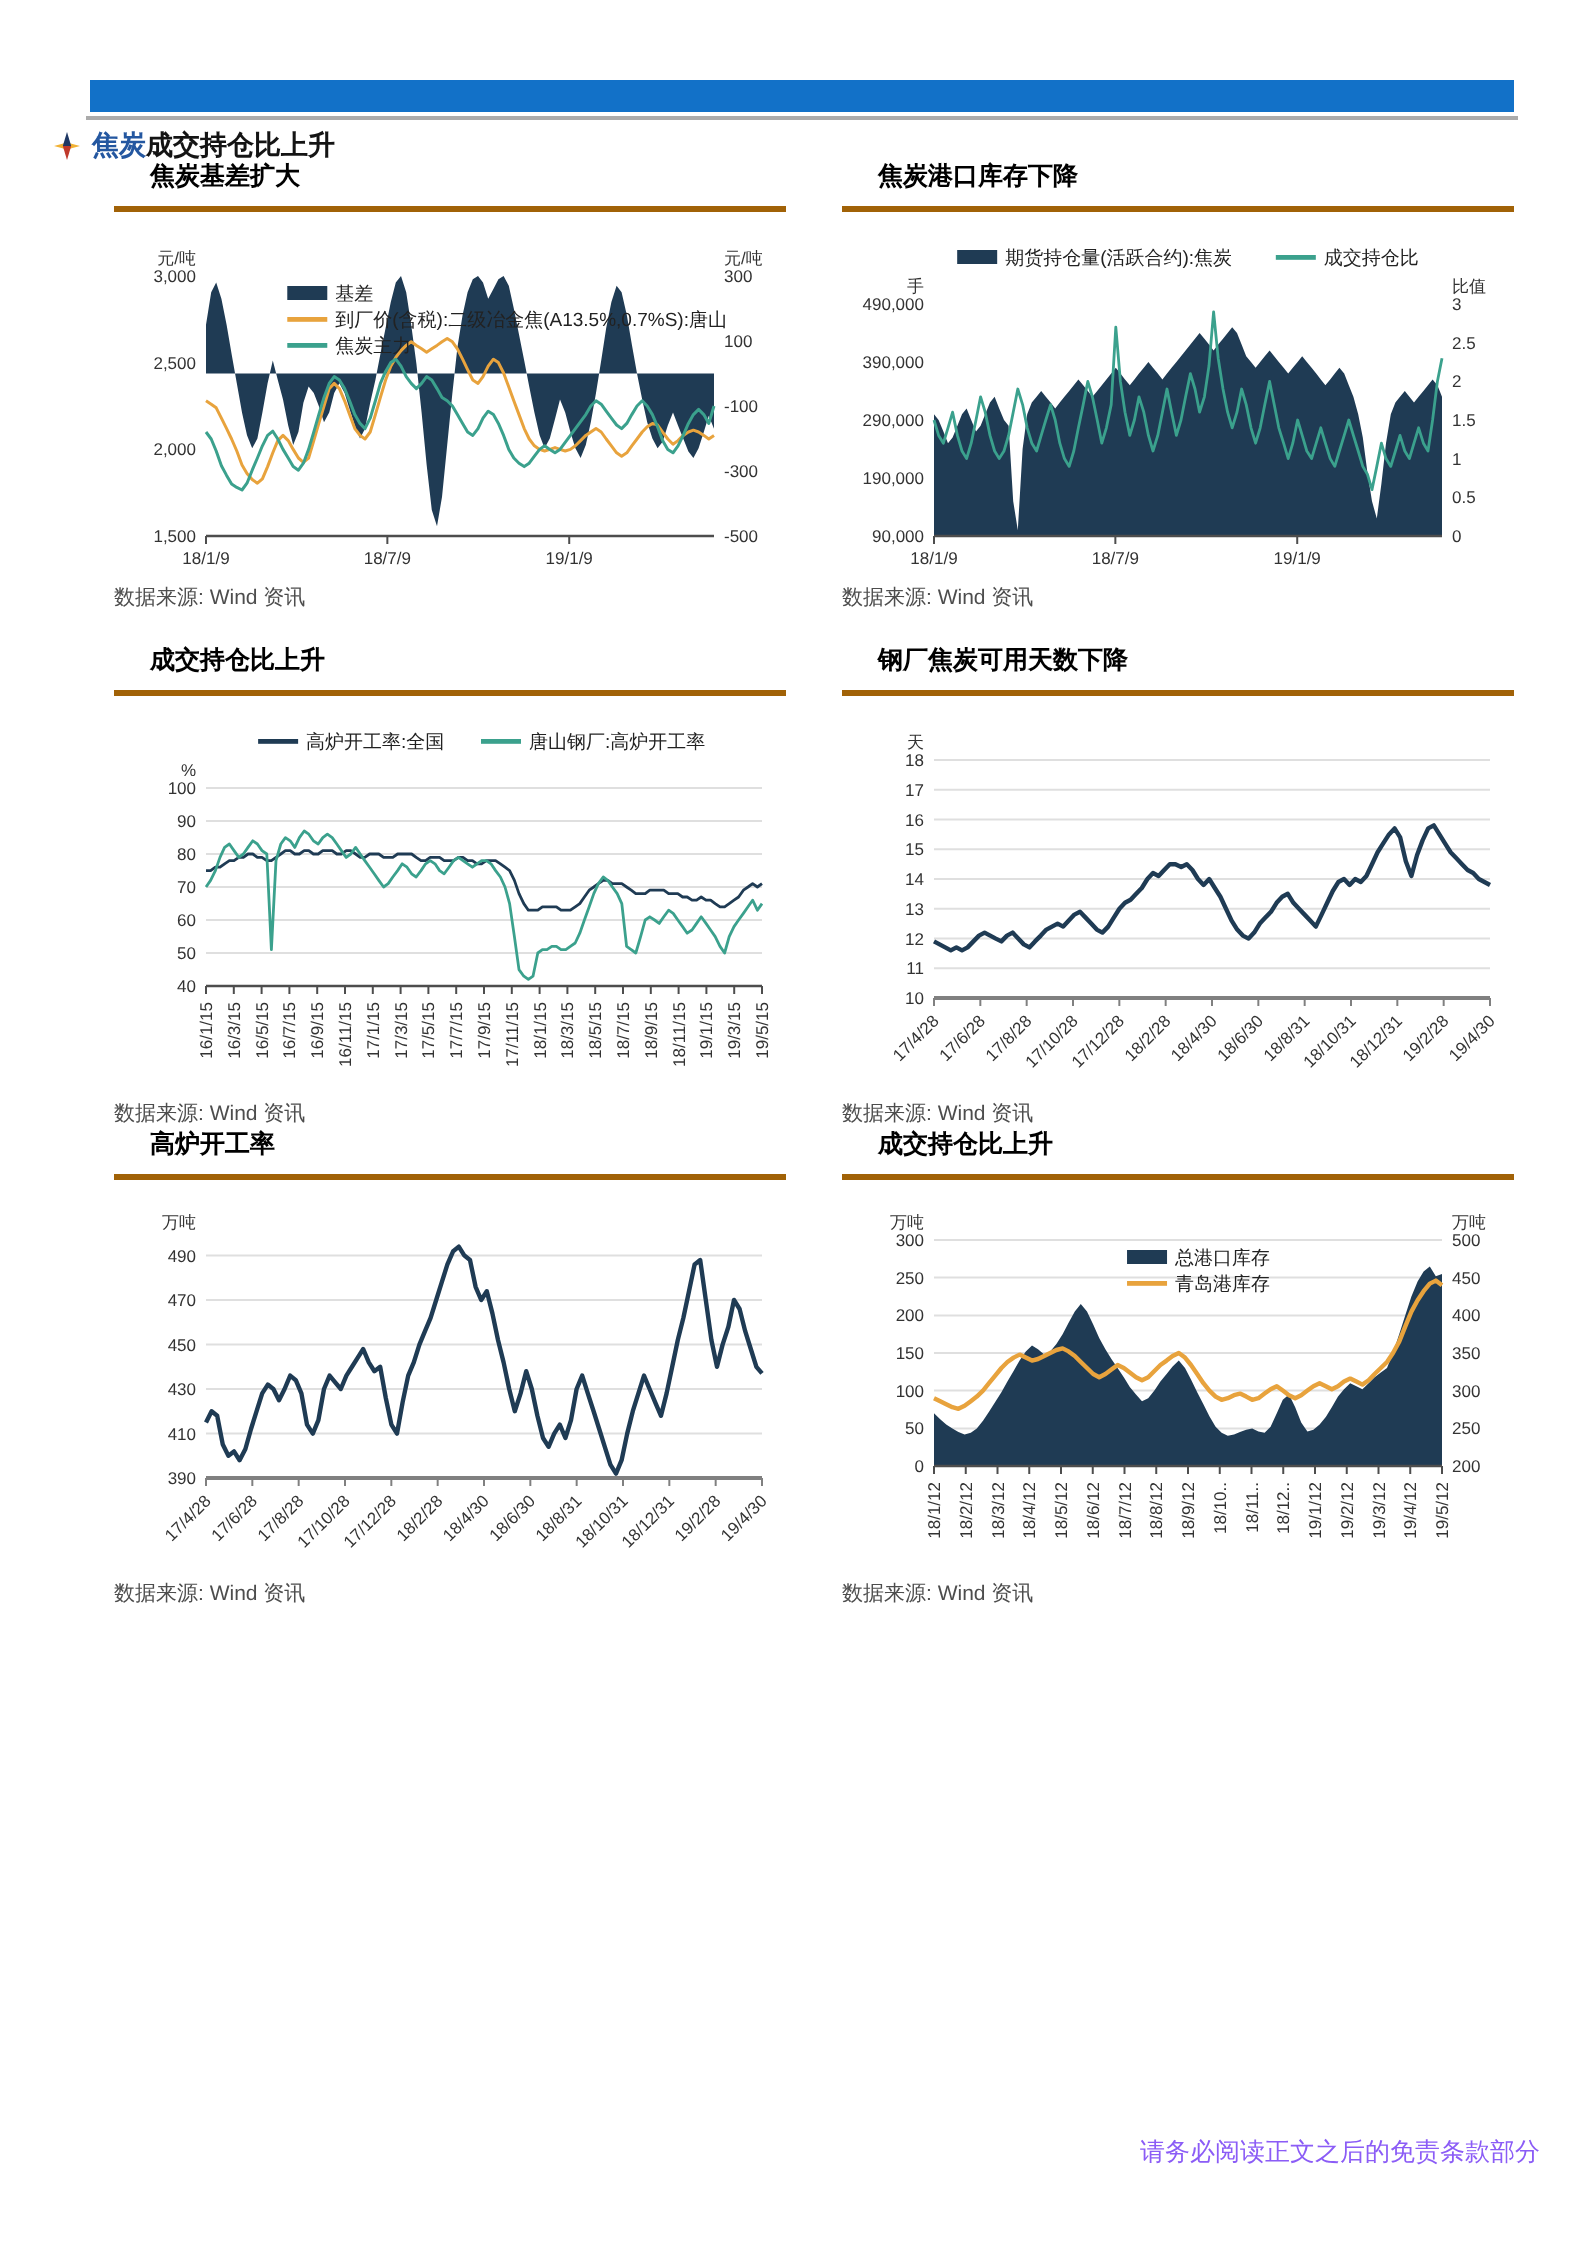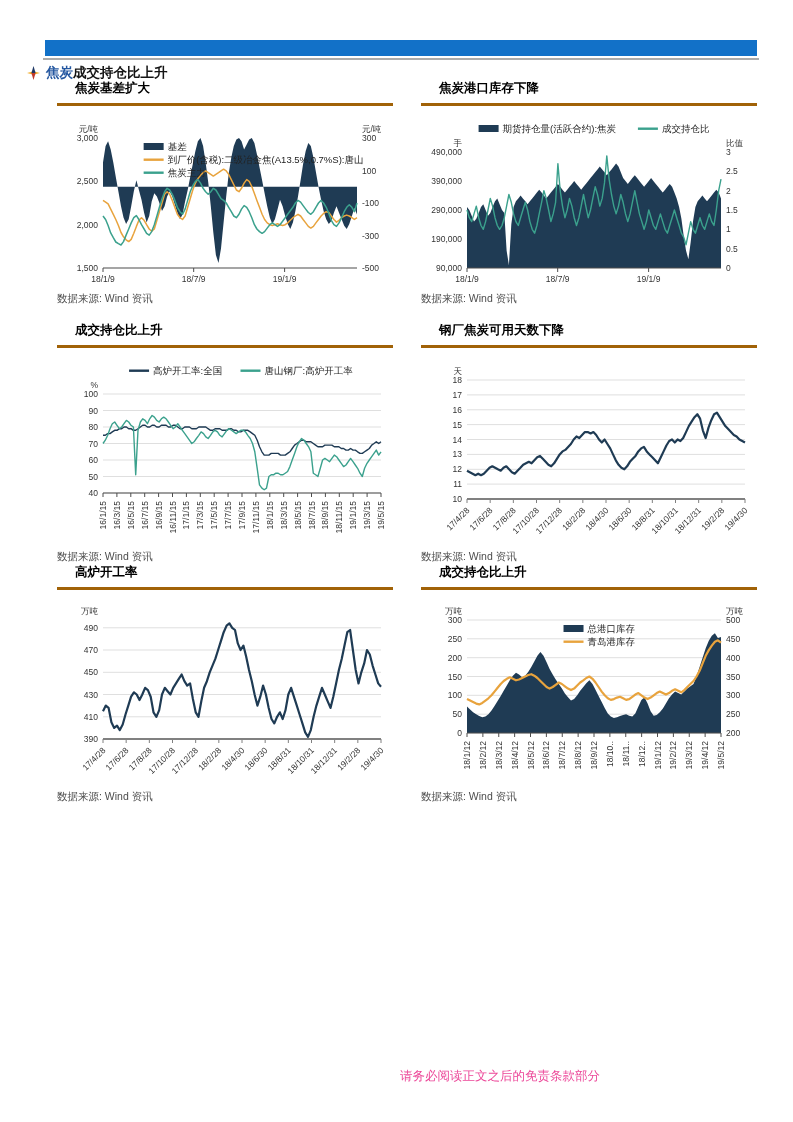--- a/index.html
+++ b/index.html
@@ -11,22 +11,22 @@
                   font-size:13.5px;font-weight:bold;}
   .section-header .icon{margin-right:6px;display:inline-flex;}
   .hl{color:#2457A0;}
   .rest{color:#141414;}
   .chart-title{position:absolute;width:336px;font-size:12.5px;font-weight:bold;color:#000;
                padding:0 0 6px 18px;border-bottom:3px solid #a16207;box-sizing:border-box;}
   .col-left{left:57px;}
   .col-right{left:421px;}
   svg.chart{position:absolute;font-family:"Liberation Sans",sans-serif;}
   .source{position:absolute;font-size:10.5px;color:#4d4d4d;}
-  .footer{position:absolute;top:1068px;left:400px;width:370px;text-align:left;
-          font-family:"Liberation Serif",serif;font-size:12.5px;color:#ec4899;}
+  .footer{position:absolute;top:1068px;left:400px;width:370px;text-align:right;
+          font-family:"Liberation Serif",serif;font-size:12.5px;color:#8b5cf6;}
 </style>
 </head>
 <body>
 
 <div class="topbar"></div>
 <div class="topbar-underline"></div>
 
 <div class="section-header">
   <span class="icon">
     <svg width="13" height="14" viewBox="0 0 13 14">

